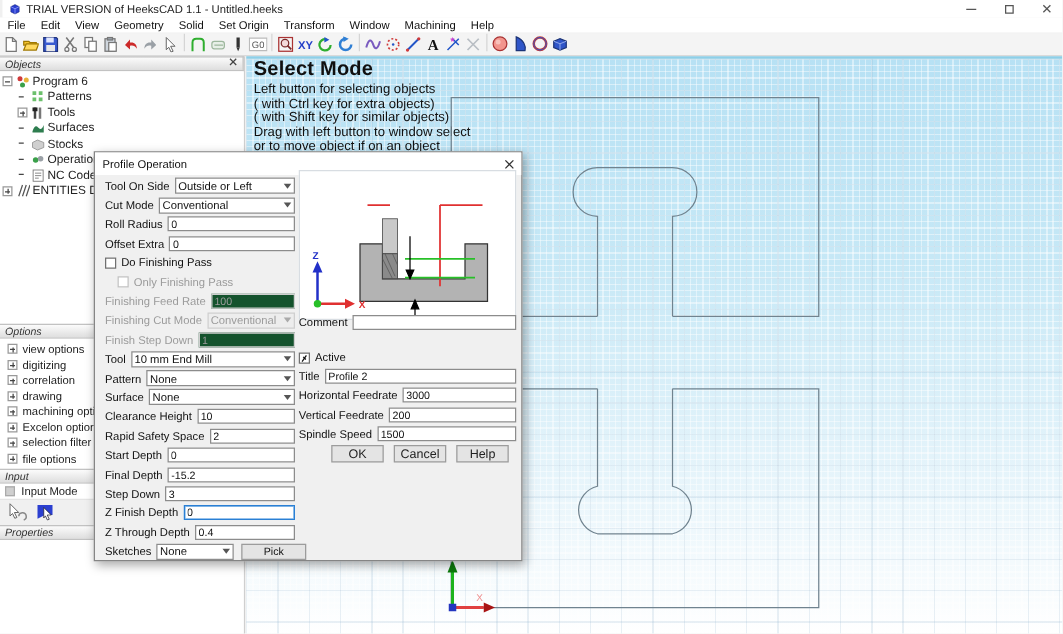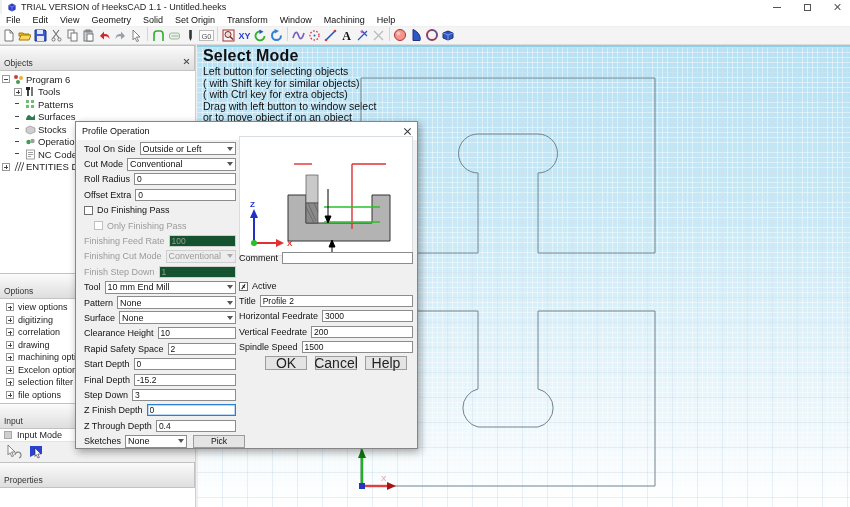--- a/index.html
+++ b/index.html
@@ -23,21 +23,21 @@
   .menu-item { padding:0 6px; }
 
   
   .toolbar { position:absolute; left:0; top:27px; width:850px; height:18px; background:#f4f4f4; border-bottom:1px solid #dadada; display:flex; }
   .tb-sep { width:1px; height:14px; background:#d5d5d5; margin:0 2px 0 3px; }
   .ti { width:16px; height:16px; display:flex; align-items:center; justify-content:center; }
   .ti svg { display:block; }
 
   
   .left-panel { position:absolute; left:0; top:45px; width:196px; height:462px; background:#f0f0f0; border-right:1px solid #cfcfcf; }
-  .sect-header { height:12px; background:linear-gradient(#fbfbfb,#dedede); border:1px solid #c2c2c2; border-left:none; display:flex; align-items:flex-start; font-size:8.5px; color:#333; padding:12px 4px; }
+  .sect-header { height:12px; background:linear-gradient(#fbfbfb,#dedede); border:1px solid #c2c2c2; border-left:none; display:flex; align-items:flex-start; font-size:8.5px; color:#333; padding:0 4px;font-style:italic; }
   .sect-header .hx { margin-left:auto; position:relative; width:7px; height:7px; }
   .hx::before,.hx::after{ content:""; position:absolute; left:3px; top:0; width:1px; height:7px; background:#444; }
   .hx::before{ transform:rotate(45deg);} .hx::after{ transform:rotate(-45deg);}
   .objects-tree { height:202px; background:#ffffff; padding:2px 0 0 2px; font-size:9.5px; color:#222; overflow:hidden; }
   .tree-row { display:flex; align-items:center; height:12.5px; white-space:nowrap; }
   .tree-indent { width:12px; flex:0 0 12px; }
   .expander { width:8px; height:8px; flex:0 0 8px; border:1px solid #999; background:#fff; position:relative; margin-right:3px; }
   .expander::before { content:""; position:absolute; left:1px; top:3px; width:4px; height:1px; background:#444; }
   .expander.plus::after { content:""; position:absolute; left:2.5px; top:1.5px; width:1px; height:4px; background:#444; }
   .expander.none { border:none; background:transparent; }
@@ -83,21 +83,21 @@
   .combo .chev { margin-left:auto; width:0; height:0; border-left:3px solid transparent; border-right:3px solid transparent; border-top:4px solid #555; }
   .combo.dis .chev { border-top-color:#aaa; }
   .cb { width:9px; height:9px; border:1px solid #707070; background:#fff; margin-right:4px; position:relative; flex:0 0 9px; }
   .cb.dis { border-color:#c0c0c0; }
   .cb.checked::before { content:""; position:absolute; left:1.5px; top:3.5px; width:3px; height:1.4px; background:#111; transform:rotate(45deg); }
   .cb.checked::after { content:""; position:absolute; left:3px; top:1.5px; width:1.4px; height:5.5px; background:#111; transform:rotate(35deg); }
   .dlg-right { position:absolute; left:163px; top:19px; width:174px; }
   .illus { position:absolute; left:0; top:-5px; width:174px; height:120px; background:#ffffff; border:1px solid #d8dde2; }
   .rrow { position:absolute; left:0; width:174px; display:flex; align-items:center; height:14px; }
   .btn-row { position:absolute; left:0; top:215px; width:174px; display:flex; justify-content:space-between; padding:0 6px 0 26px; }
-  .btn { width:42px; height:14px; background:#e4e4e4; border:1px solid #9c9c9c; display:flex; align-items:center; justify-content:center; font-size:14px; color:#222; }
+  .btn { width:42px; height:14px; background:#e4e4e4; border:1px solid #9c9c9c; display:flex; align-items:center; justify-content:center; font-size:10px; color:#222; }
   .pick-btn { width:52px; height:13px; margin-left:6px; background:#e4e4e4; border:1px solid #9c9c9c; display:flex; align-items:center; justify-content:center; font-size:8.5px; flex:0 0 52px; }
   .sk-combo { flex:0 0 62px; }
 </style>
 </head>
 <body>
 
 <div class="app">
 
   <div class="titlebar">
     <svg class="app-icon" viewBox="0 0 12 12">
@@ -306,43 +306,43 @@
         <span class="expander"></span>
         <svg class="tree-ico" viewBox="0 0 11 11">
             <circle cx="3" cy="3" r="2" fill="#d03a3a"></circle>
             <circle cx="8" cy="4" r="2" fill="#e8b23a"></circle>
             <circle cx="5" cy="8" r="2" fill="#3aa04a"></circle>
           </svg>
         <span>Program 6</span>
       </div>
       <div class="tree-row">
         <span class="tree-indent"></span>
-        <span class="expander plus"></span>
-        <svg class="tree-ico" viewBox="0 0 11 11">
-            <rect x="2" y="1" width="2" height="9" fill="#444"></rect>
-            <rect x="6" y="1" width="2" height="9" fill="#777"></rect>
-            <rect x="1" y="1" width="4" height="3" fill="#222"></rect>
-          </svg>
-        <span>Tools</span>
-      </div>
-      <div class="tree-row">
-        <span class="tree-indent"></span>
           <span class="expander none"></span>
         <svg class="tree-ico" viewBox="0 0 11 11">
             <g fill="#6cc06c">
               <rect x="1" y="1" width="3" height="3"></rect>
               <rect x="6" y="1" width="3" height="3"></rect>
               <rect x="1" y="6" width="3" height="3"></rect>
               <rect x="6" y="6" width="3" height="3"></rect>
             </g>
           </svg>
         <span>Patterns</span>
       </div>
       <div class="tree-row">
         <span class="tree-indent"></span>
+        <span class="expander plus"></span>
+        <svg class="tree-ico" viewBox="0 0 11 11">
+            <rect x="2" y="1" width="2" height="9" fill="#444"></rect>
+            <rect x="6" y="1" width="2" height="9" fill="#777"></rect>
+            <rect x="1" y="1" width="4" height="3" fill="#222"></rect>
+          </svg>
+        <span>Tools</span>
+      </div>
+      <div class="tree-row">
+        <span class="tree-indent"></span>
           <span class="expander none"></span>
         <svg class="tree-ico" viewBox="0 0 11 11">
             <path d="M1,8 Q3,2 5.5,5 Q8,8 10,3 L10,9 L1,9 Z" fill="#2e7d4f"></path>
           </svg>
         <span>Surfaces</span>
       </div>
       <div class="tree-row">
         <span class="tree-indent"></span>
           <span class="expander none"></span>
         <svg class="tree-ico" viewBox="0 0 11 11">
@@ -436,22 +436,22 @@
     <div class="sect-header">
       <span>Properties</span>
     </div>
     <div class="props-body"></div>
   </div>
 
   <div class="canvas">
     <div class="help-text">
       <h1>Select Mode</h1>
       <div>Left button for selecting objects</div>
+      <div>( with Ctrl key for extra objects)</div>
       <div>( with Shift key for similar objects)</div>
-      <div>( with Ctrl key for extra objects)</div>
       <div>Drag with left button to window select</div>
       <div>or to move object if on an object</div>
       <div>Mouse wheel to zoom in and out</div>
       <div>Middle button to rotate view</div>
       <div>( with Ctrl key to pan view )</div>
     </div>
     <svg class="scene" width="653" height="460" viewBox="0 0 653 460">
       <g fill="none" stroke="#70838f" stroke-width="1">
 
         <path d="M281,206 H164 V31 H458 V206 H341"></path>

